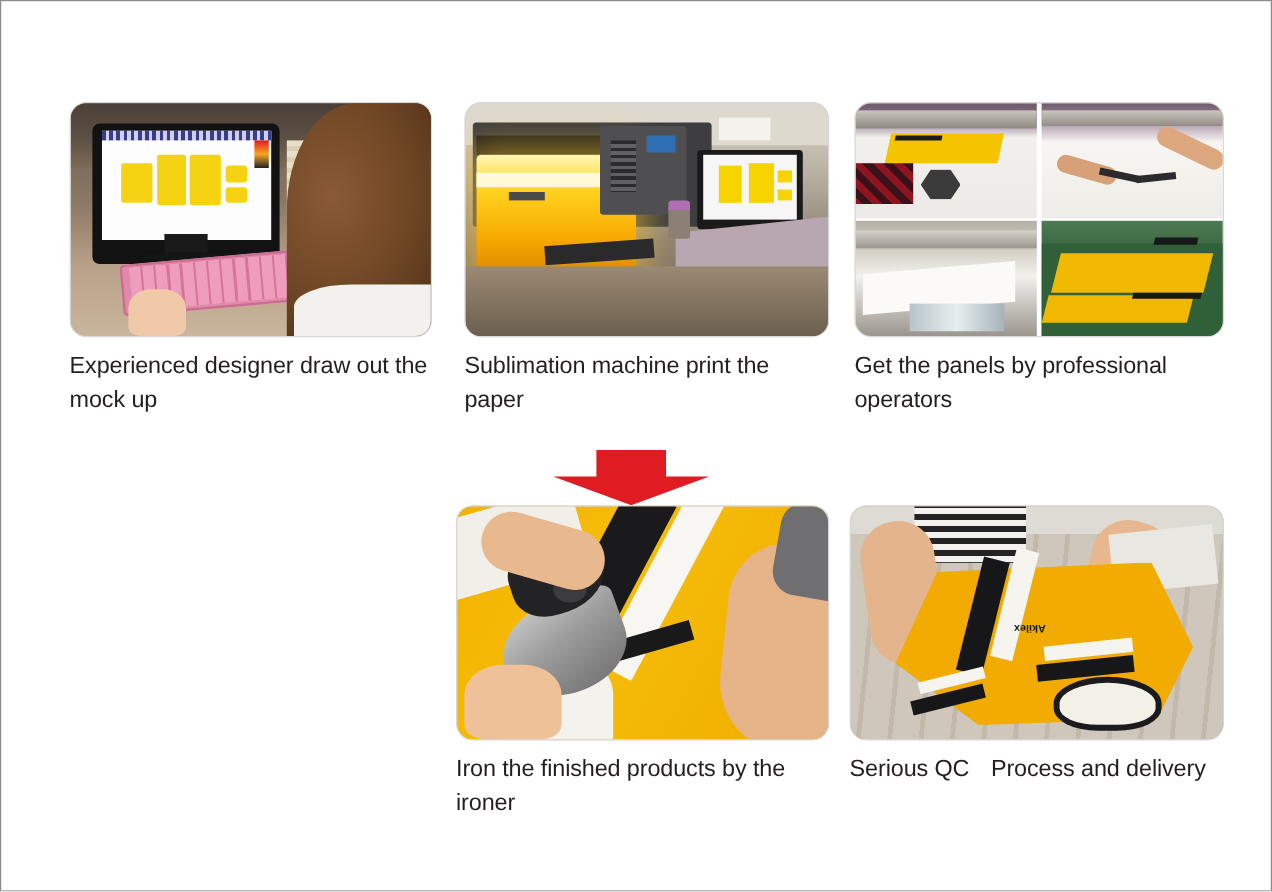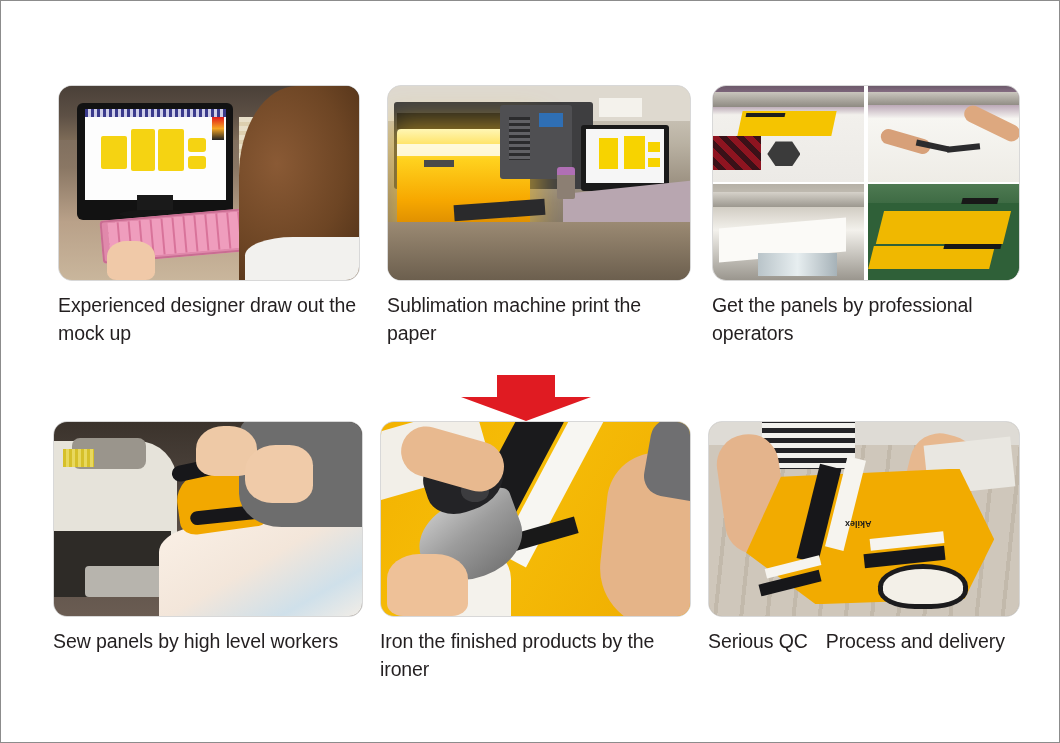--- a/index.html
+++ b/index.html
@@ -362,39 +362,20 @@
     </div>
     <div class="caption">Get the panels by professional operators</div>
   </div>
 
   <div class="arrow">
     <svg viewBox="0 0 130 46" preserveAspectRatio="none" aria-hidden="true">
       <polygon points="36,0 94,0 94,22 130,22 65,46 0,22 36,22" fill="#e01b22"></polygon>
     </svg>
   </div>
 
-  <div class="step" id="step-4">
-    <div class="thumb">
-      <div class="photo p4">
-        <div class="ph mach"></div>
-        <div class="ph machArm"></div>
-        <div class="ph spool"></div>
-        <div class="ph machD"></div>
-        <div class="ph bed"></div>
-        <div class="ph shirt4"></div>
-        <div class="ph yelf"></div>
-        <div class="ph blkt"></div>
-        <div class="ph blkt2"></div>
-        <div class="ph pers"></div>
-        <div class="ph h1"></div>
-        <div class="ph h2"></div>
-      </div>
-    </div>
-    <div class="caption">Sew panels by high level workers</div>
-  </div>
 
   <div class="step" id="step-5">
     <div class="thumb">
       <div class="photo p5">
         <div class="ph white5"></div>
         <div class="ph stripeB"></div>
         <div class="ph stripeW"></div>
         <div class="ph stripeB2"></div>
         <div class="ph whiteP"></div>
         <div class="ph iron"></div>

